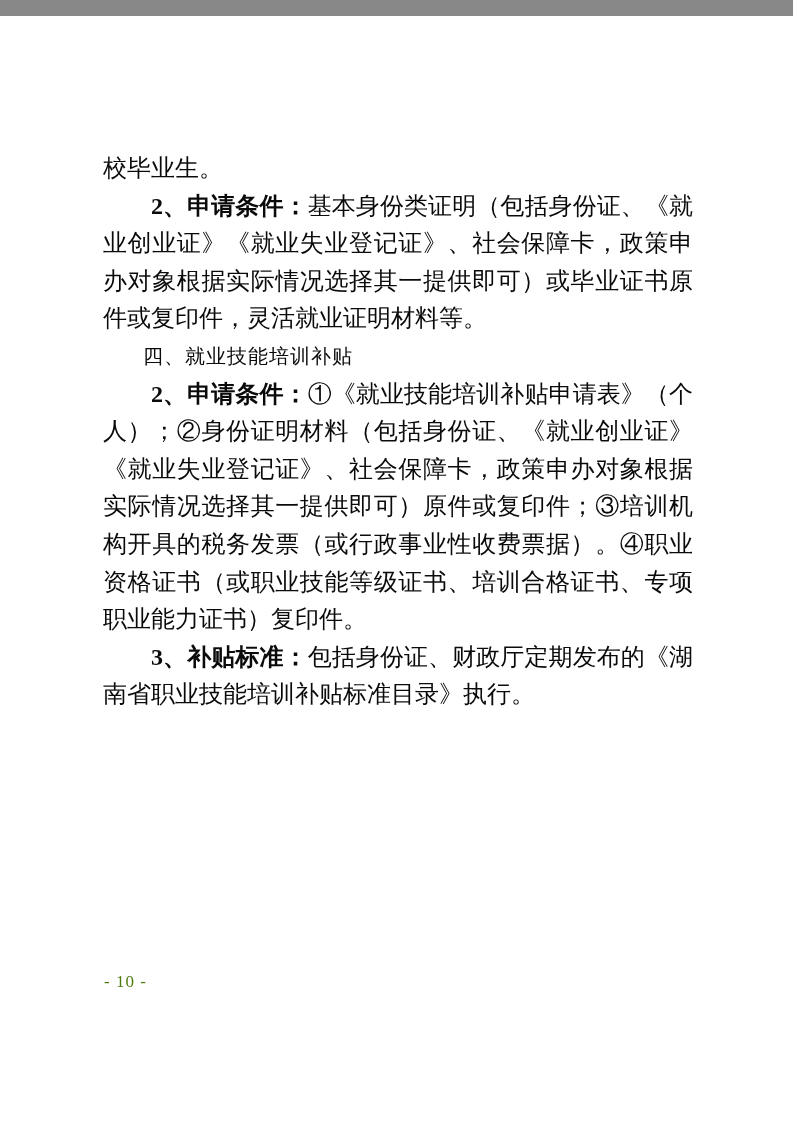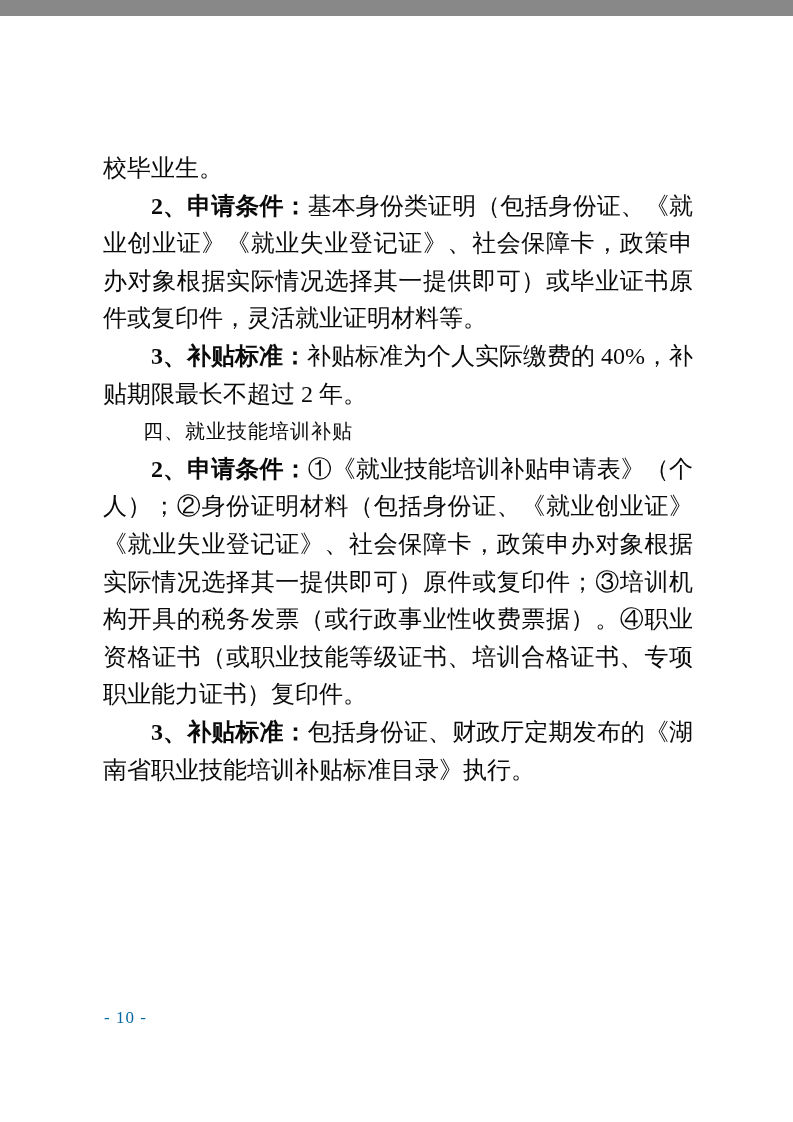--- a/index.html
+++ b/index.html
@@ -43,38 +43,37 @@
     padding: 0;
     text-indent: 2em;
     font-family: "Liberation Sans", "DejaVu Sans", sans-serif;
     font-size: 20px;
     line-height: 37.6px;
     letter-spacing: 1px;
   }
   .footer {
     position: absolute;
     left: 104px;
-    top: 992px;
+    top: 956px;
     font-size: 17px;
     line-height: 20px;
     letter-spacing: 1px;
-    color: #0369a1;
+    color: #4d7c0f;
   }
 </style>
 </head>
 <body>
 
 <div class="page">
   <div class="content">
 
     <p class="para no-indent">校毕业生。</p>
 
     <p class="para"><span class="lead">2、申请条件：</span><span>基本身份类证明（包括身份证、《就业创业证》《就业失业登记证》、社会保障卡，政策申办对象根据实际情况选择其一提供即可）或毕业证书原件或复印件，灵活就业证明材料等。</span></p>
 
-    <p class="para"><span class="lead">3、补贴标准：</span><span>补贴标准为个人实际缴费的 40%，补贴期限最长不超过 2 年。</span></p>
 
 
     <p class="section-heading">四、就业技能培训补贴</p>
 
 
     <p class="para"><span class="lead">2、申请条件：</span><span>①《就业技能培训补贴申请表》（个人）；②身份证明材料（包括身份证、《就业创业证》《就业失业登记证》、社会保障卡，政策申办对象根据实际情况选择其一提供即可）原件或复印件；③培训机构开具的税务发票（或行政事业性收费票据）。④职业资格证书（或职业技能等级证书、培训合格证书、专项职业能力证书）复印件。</span></p>
 
     <p class="para"><span class="lead">3、补贴标准：</span><span>包括身份证、财政厅定期发布的《湖南省职业技能培训补贴标准目录》执行。</span></p>
 
 

